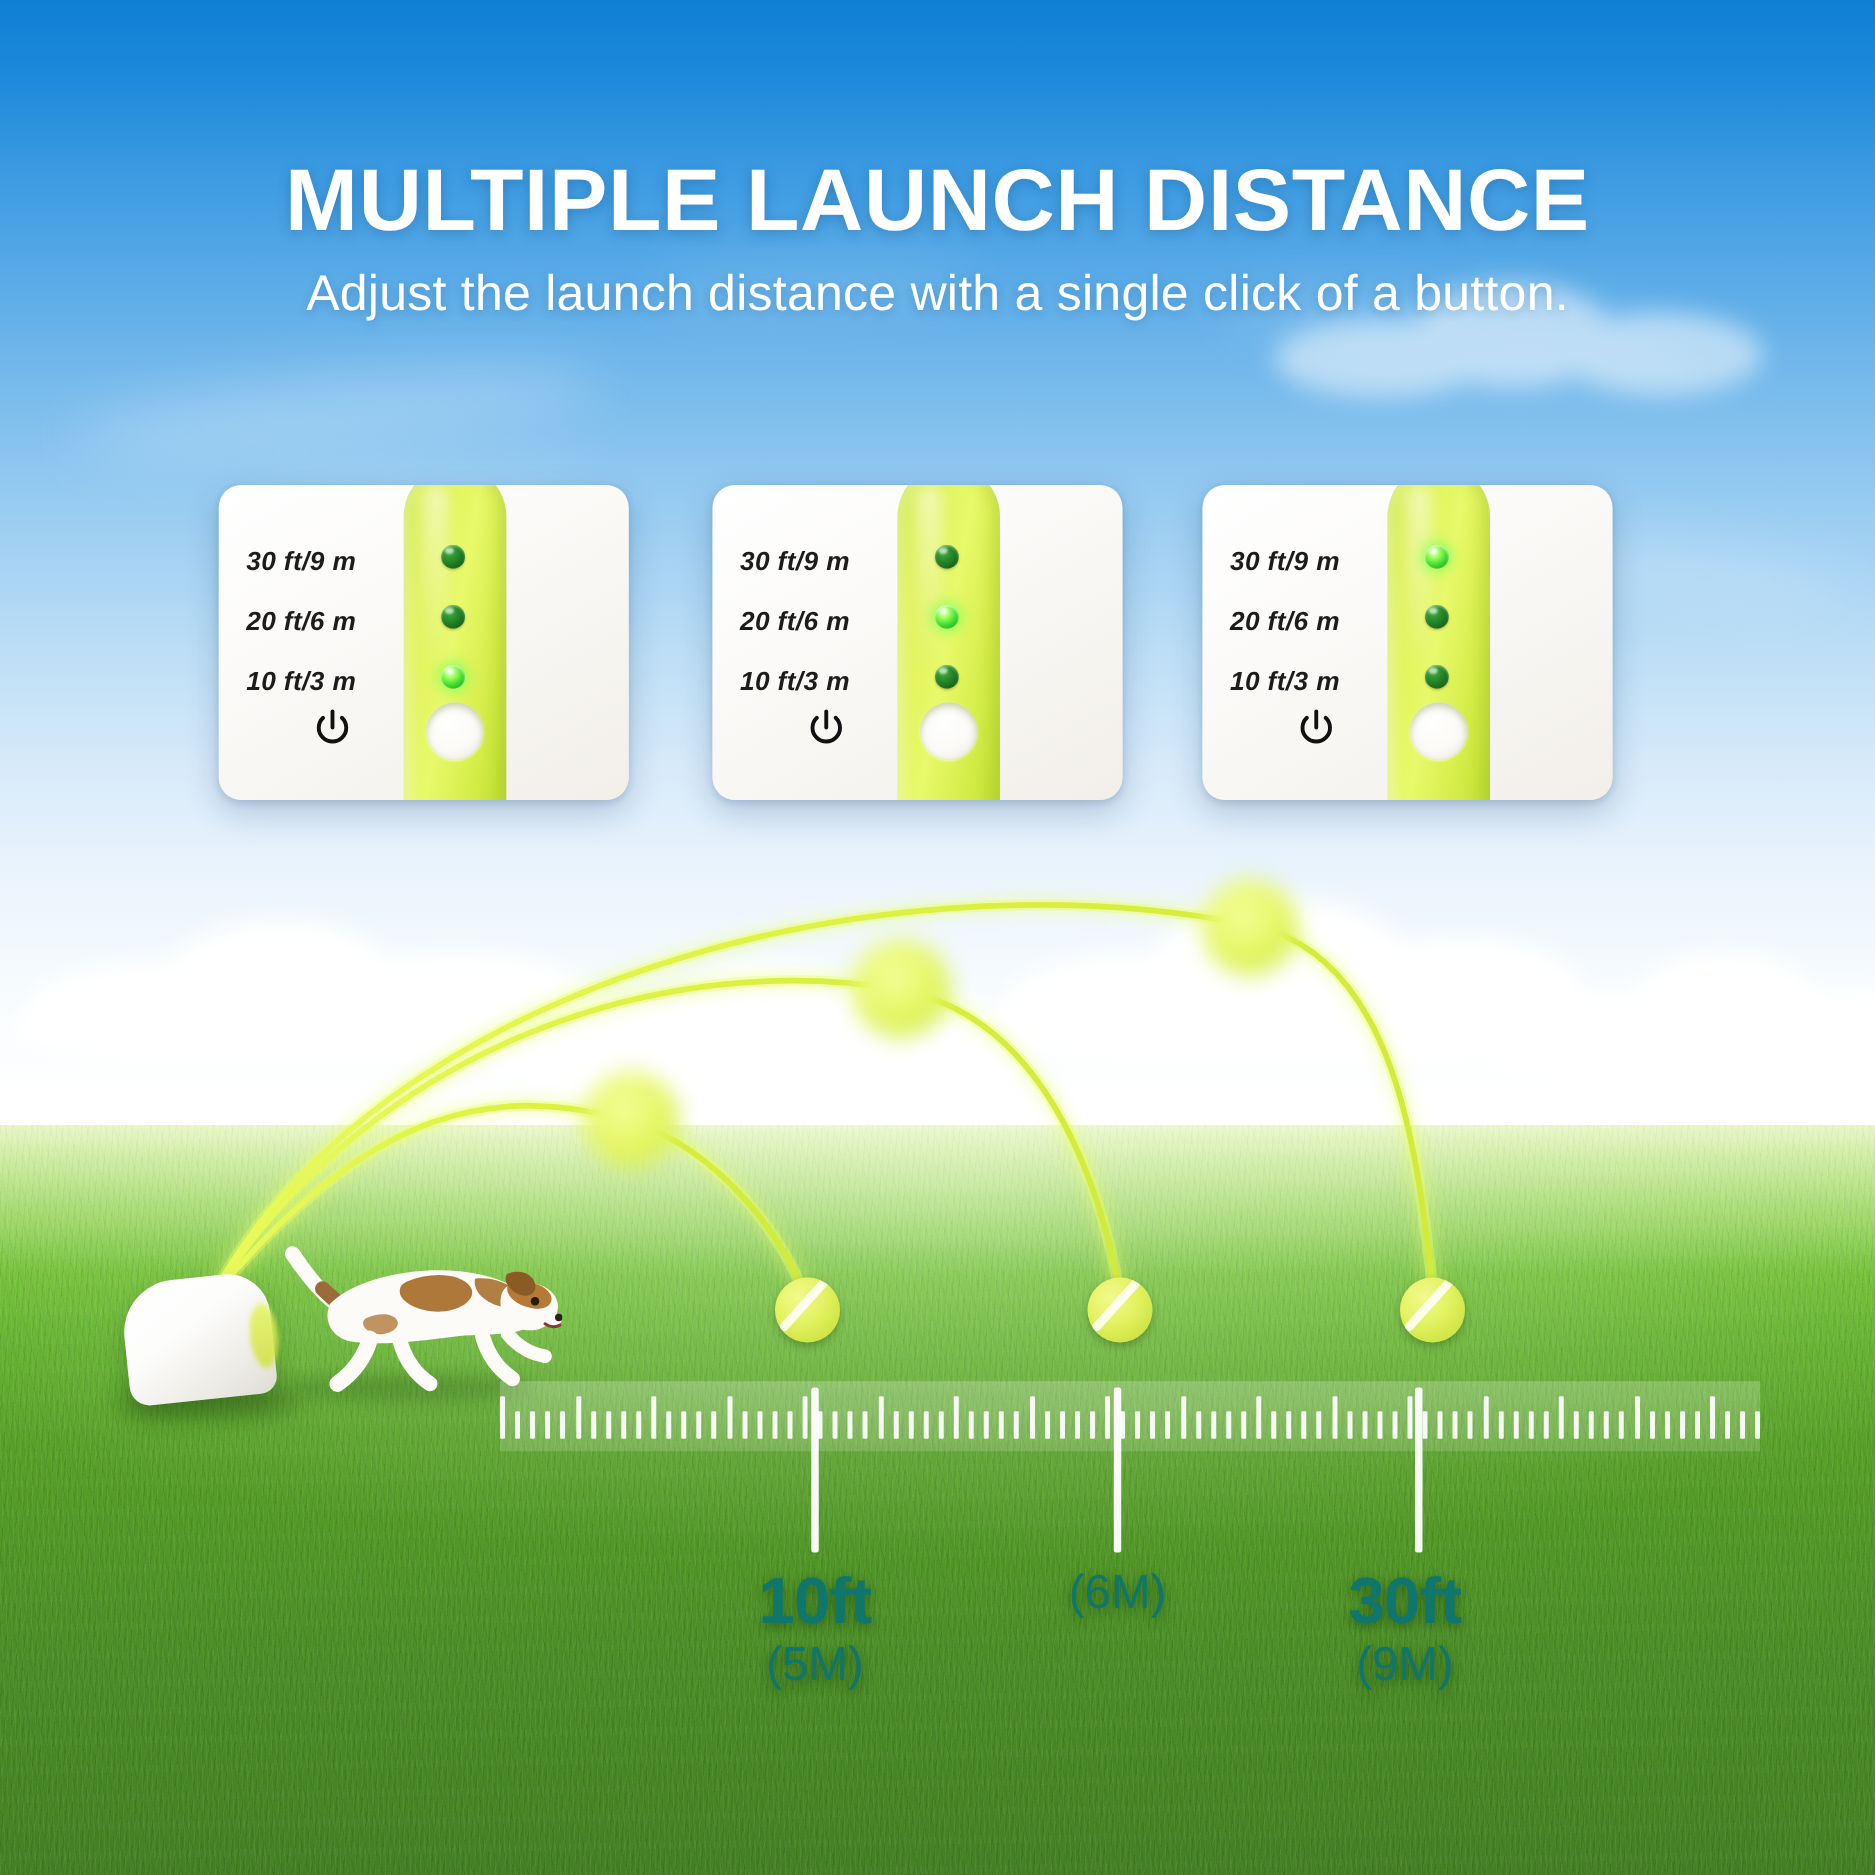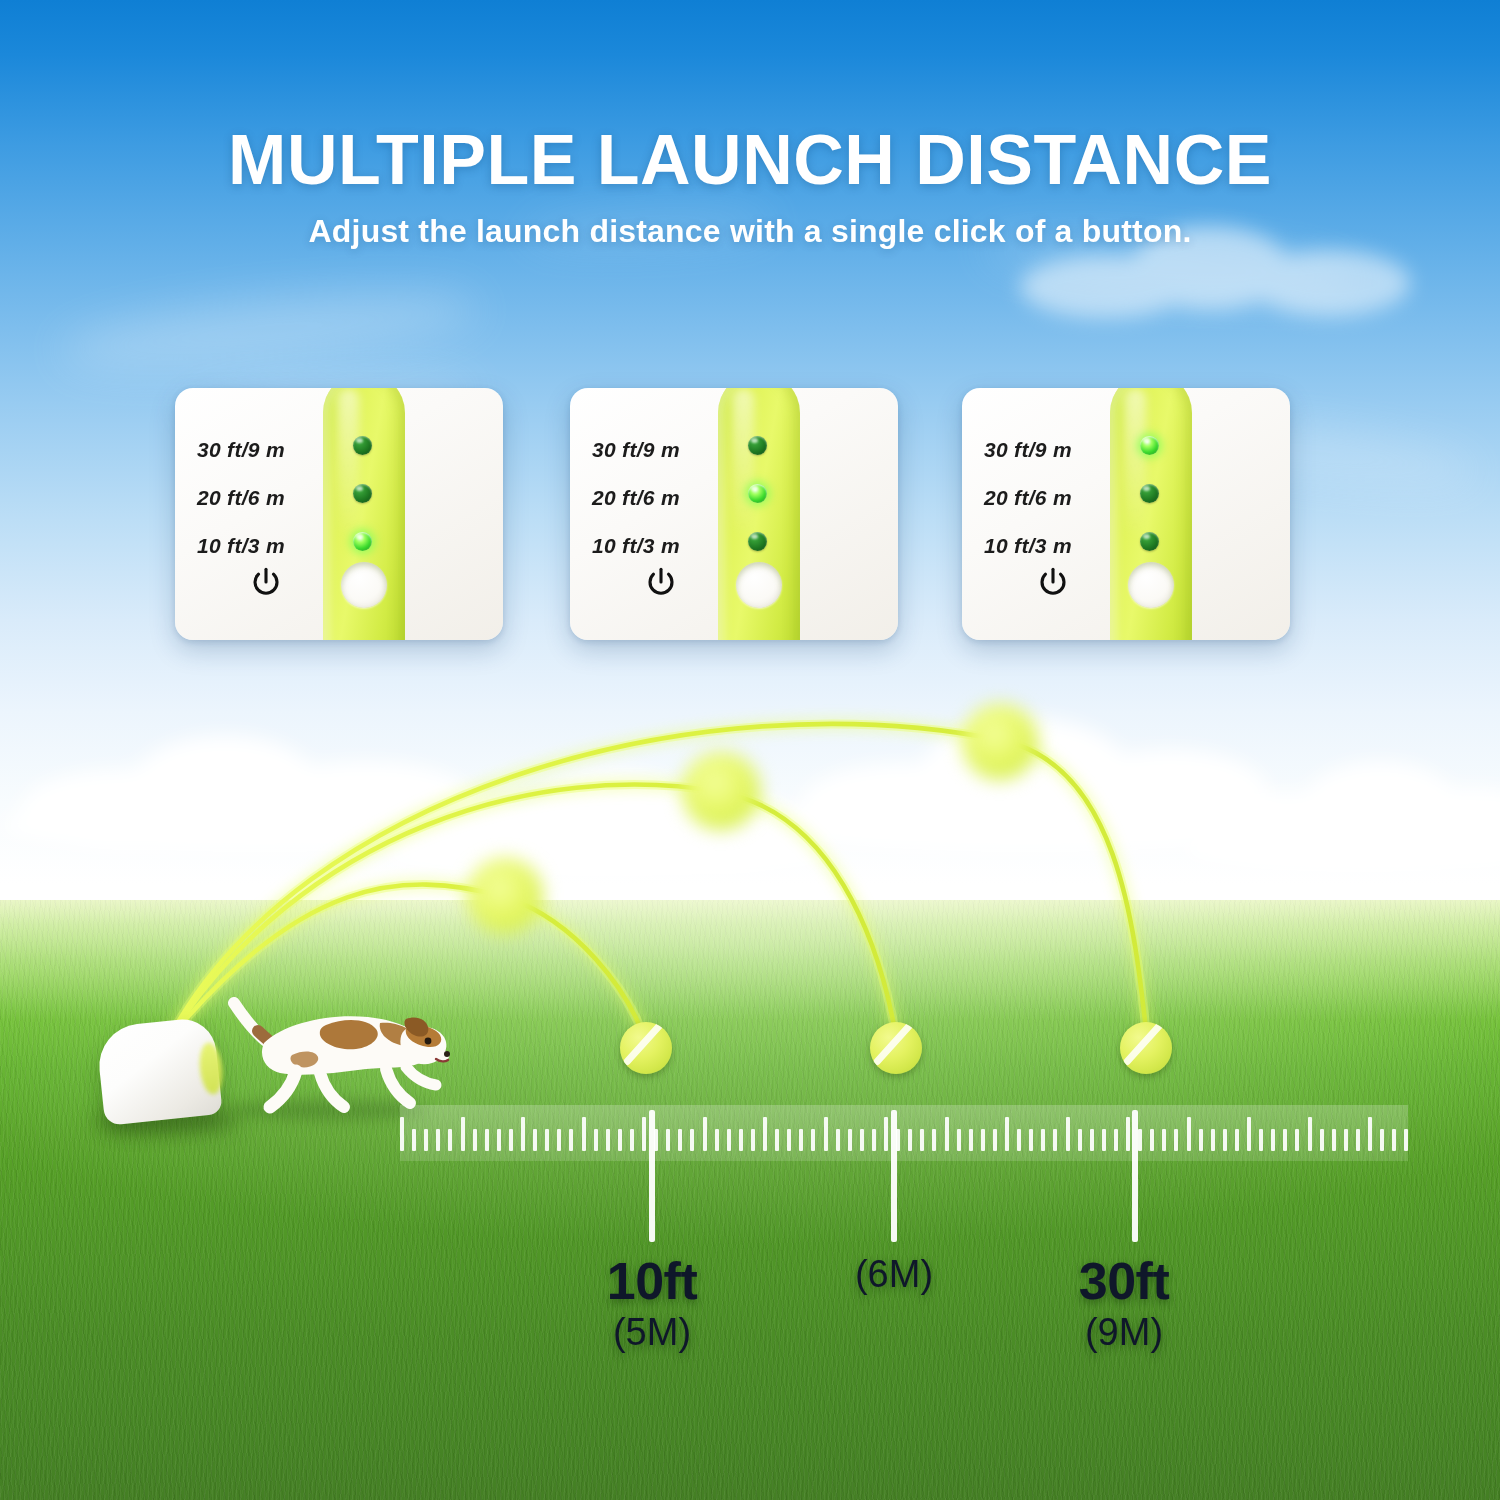--- a/index.html
+++ b/index.html
@@ -81,21 +81,21 @@
   
   .headline {
     position:absolute; left:0; top:120px; width:1500px;
     text-align:center; color:#ffffff;
     font-size:70px; font-weight:bold; letter-spacing:.5px;
     text-shadow:0 2px 10px rgba(6,60,110,.28);
   }
   .subhead {
     position:absolute; left:0; top:213px; width:1500px;
     text-align:center; color:#ffffff;
-    font-size:32px; font-weight:700; letter-spacing:.2px;
+    font-size:40px; font-weight:400; letter-spacing:.2px;
     text-shadow:0 2px 8px rgba(6,60,110,.22);
   }
 
   
   .panels { position:absolute; left:0; top:0; width:1500px; height:1500px; }
   .panel {
     position:absolute; top:388px; width:328px; height:252px;
     background:linear-gradient(150deg,#ffffff 0%,#fbfaf8 38%,#f2efe9 100%);
     border-radius:18px;
     box-shadow:0 10px 26px rgba(12,60,108,.22), 0 2px 6px rgba(12,60,108,.14);
@@ -206,21 +206,21 @@
   }
   .tick { position:absolute; bottom:10px; width:4px; background:rgba(255,255,255,.92); border-radius:1px;}
   .tick.small { height:22px; }
   .tick.mid   { height:34px; }
 
   .majorline {
     position:absolute; width:6px; background:rgba(255,255,255,.95);
     border-radius:2px;
   }
 
-  .dlabel { position:absolute; text-align:center; color:#0f172a; width:220px; }
+  .dlabel { position:absolute; text-align:center; color:#0f766e; width:220px; }
   .dlabel .ft {
     font-size:52px; font-weight:bold; letter-spacing:-.5px; line-height:58px;
     text-shadow:0 3px 9px rgba(10,40,5,.45);
   }
   .dlabel .m {
     font-size:38px; font-weight:400; line-height:44px;
     text-shadow:0 3px 9px rgba(10,40,5,.45);
   }
 </style>
 </head>

